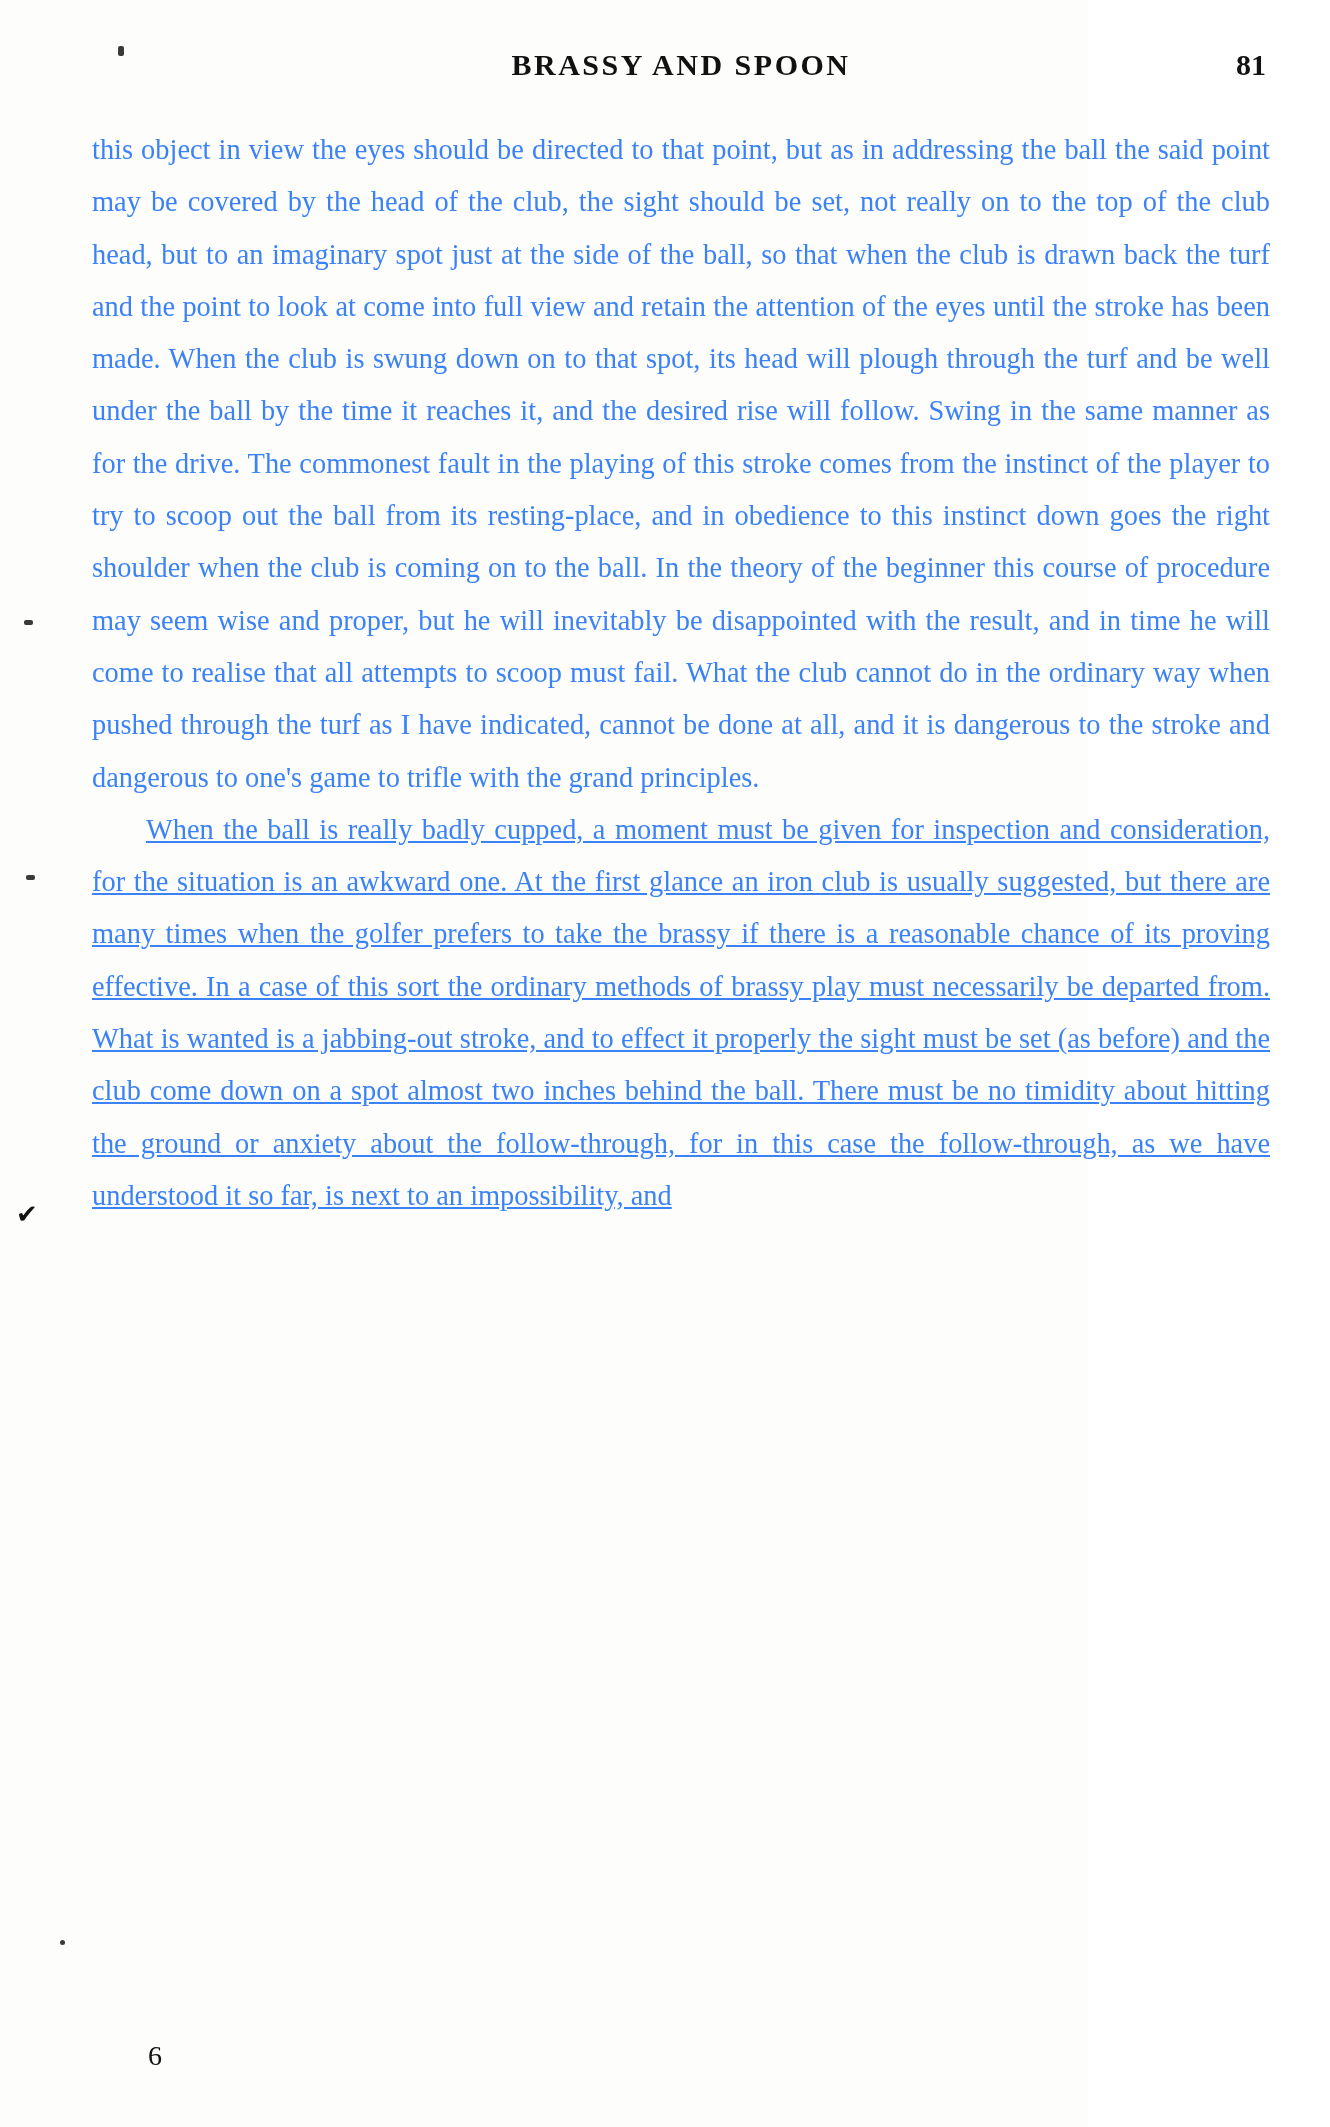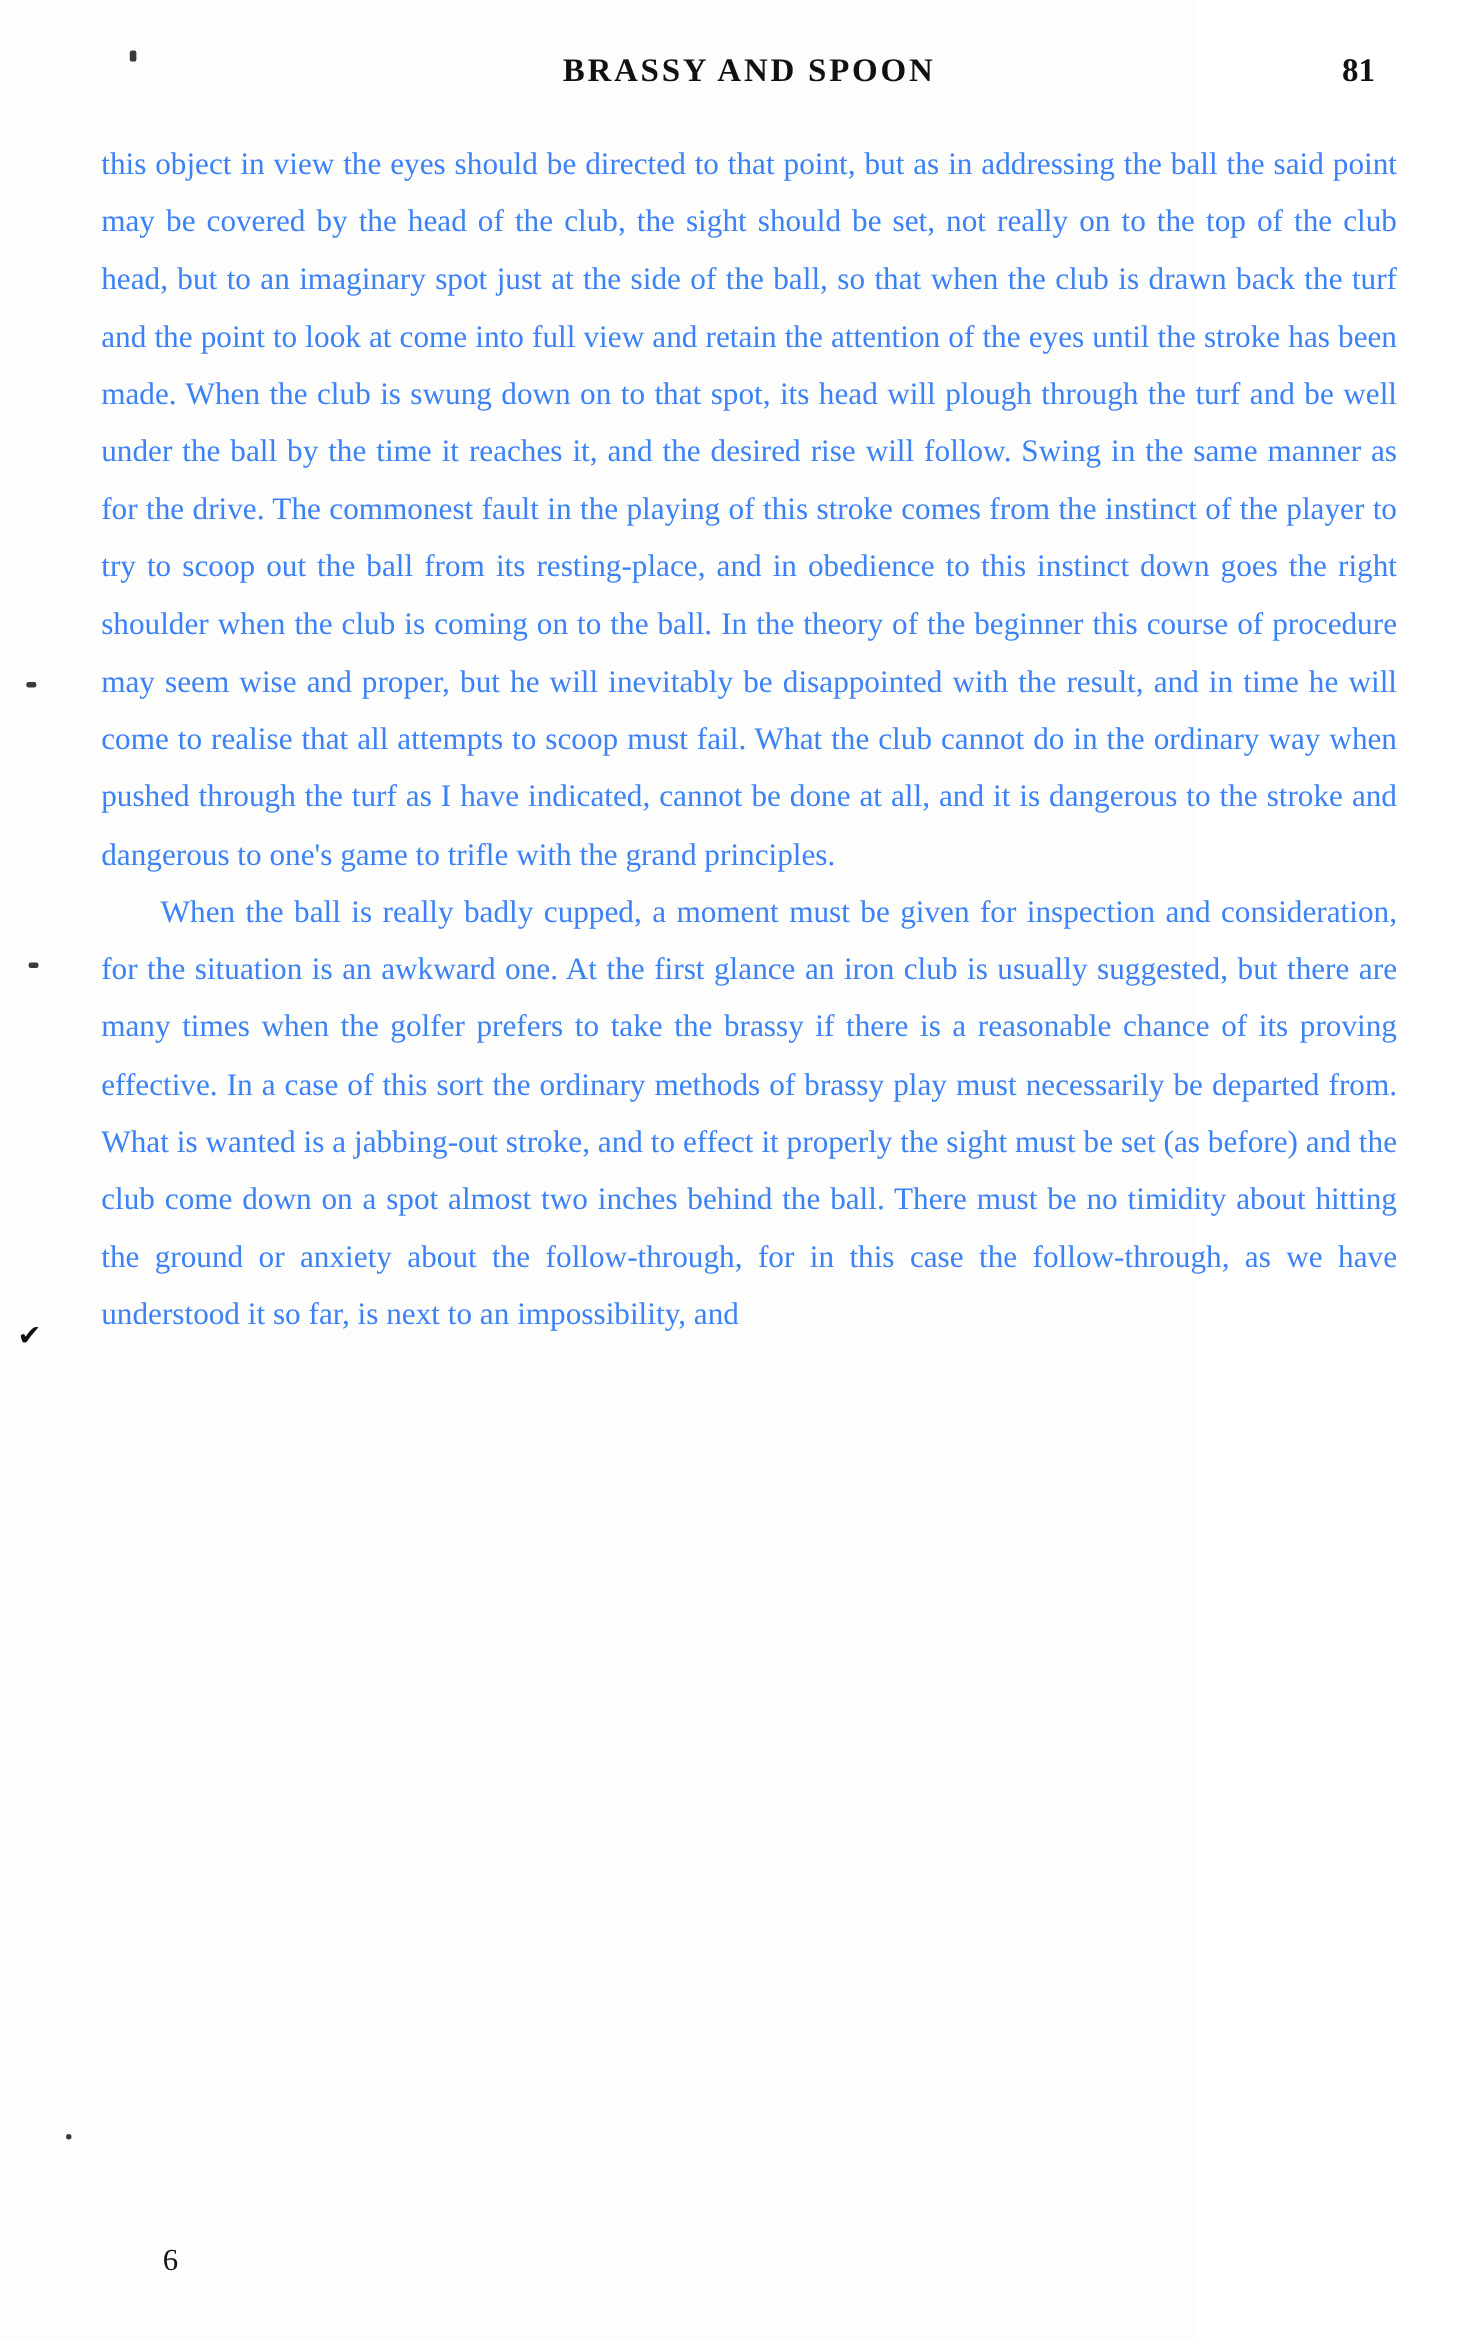--- a/index.html
+++ b/index.html
@@ -35,21 +35,21 @@
     width: 100%;
     text-align: center;
     font-size: 30px;
     font-weight: bold;
     letter-spacing: 2.5px;
     font-family: "Liberation Serif", serif;
     color: #111;
   }
   .page-number {
     position: absolute;
-    right: 16px;
+    right: 0;
     top: 0;
     font-size: 30px;
     font-weight: bold;
     font-family: "Liberation Serif", serif;
     color: #111;
   }
   .body-text {
     position: absolute;
     top: 124px;
     left: 92px;
@@ -58,20 +58,21 @@
     line-height: 52.3px;
     text-align: justify;
     text-justify: inter-word;
     color: #3b82f6;
   }
   .body-text p {
     margin: 0;
   }
   .body-text p.indent {
     text-indent: 54px;
+    text-decoration: underline;
   }
   .footer-number {
     position: absolute;
     left: 148px;
     top: 2040px;
     font-size: 28px;
     font-family: "Liberation Serif", serif;
     color: #111;
   }
   .margin-mark {

